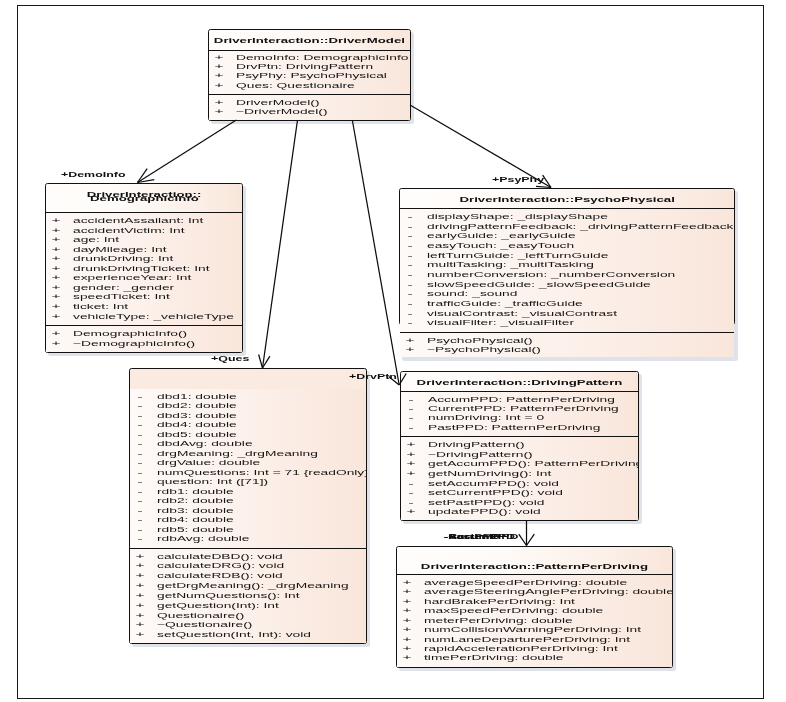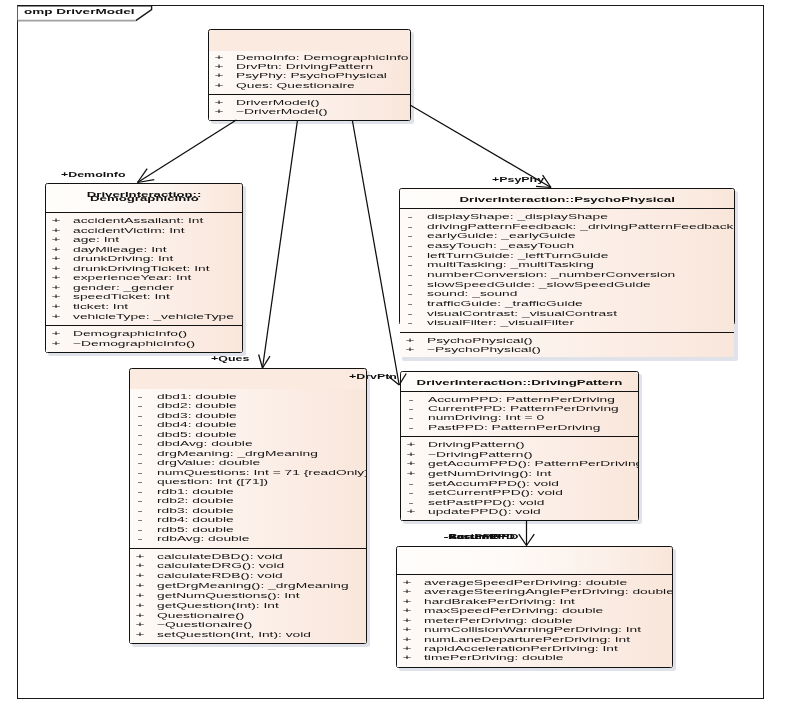--- a/index.html
+++ b/index.html
@@ -30,32 +30,27 @@
 .nm{position:absolute;transform:scaleX(1.865);transform-origin:left center;}
 .lbl{position:absolute;font-size:7.4px;font-weight:bold;color:#101010;white-space:nowrap;line-height:10px;transform:scaleX(1.68);transform-origin:left center;}
 </style>
 </head>
 <body>
 
 <div id="stage">
 
   <div class="frame"></div>
 
-  <div class="frame-tab">
-    <svg width="140" height="24" viewBox="0 0 140 24">
-      <path d="M0.7,1.7 L134.6,1.7 L134.6,5.6 L118.8,16.6 L0.7,16.6 Z" fill="#ffffff" stroke="none"></path>
-      <path d="M0.7,1.7 L134.6,1.7 L134.6,5.6 L118.8,16.6" fill="none" stroke="#181818" stroke-width="1.4"></path>
-      <path d="M0.7,16.6 L118.8,16.6" fill="none" stroke="#a0a0a0" stroke-width="1.6"></path>
-    </svg>
-    <div class="frame-tab-label">omp DriverModel</div>
-  </div>
 
   <div id="classes">
   <div class="cls-shadow" style="left:210.5px;top:31.5px;width:203px;height:92px;"></div>
   <div class="cls" style="left:208px;top:29px;width:203px;height:92px;">
+    <div class="cls-hdr" style="height:20.6px;">
+      <div class="hdr-line" style="top:6.1px;"><span>DriverInteraction::DriverModel</span></div>
+    </div>
     <div class="sec" style="top:20.6px;height:43.4px;">
       <div class="row" style="top:2.55px;">
             <span class="vis" style="left:6.1px;">+</span>
             <span class="nm" style="left:27px;">DemoInfo: DemographicInfo</span>
           </div>
       <div class="row" style="top:11.72px;">
             <span class="vis" style="left:6.1px;">+</span>
             <span class="nm" style="left:27px;">DrvPtn: DrivingPattern</span>
           </div>
       <div class="row" style="top:20.88px;">
@@ -368,20 +363,21 @@
           </div>
       <div class="row" style="top:70.21px;">
             <span class="vis" style="left:6.1px;">+</span>
             <span class="nm" style="left:27px;">updatePPD(): void</span>
           </div>
     </div>
   </div>
   <div class="cls-shadow" style="left:398.5px;top:548.5px;width:277px;height:122px;"></div>
   <div class="cls" style="left:396px;top:546px;width:277px;height:122px;">
     <div class="cls-hdr" style="height:28.2px;">
+      <div class="hdr-line" style="top:14.7px;"><span>DriverInteraction::PatternPerDriving</span></div>
     </div>
     <div class="sec" style="top:28.2px;height:91.8px;">
       <div class="row" style="top:2.70px;">
             <span class="vis" style="left:6.1px;">+</span>
             <span class="nm" style="left:27px;">averageSpeedPerDriving: double</span>
           </div>
       <div class="row" style="top:12.15px;">
             <span class="vis" style="left:6.1px;">+</span>
             <span class="nm" style="left:27px;">averageSteeringAnglePerDriving: double</span>
           </div>

